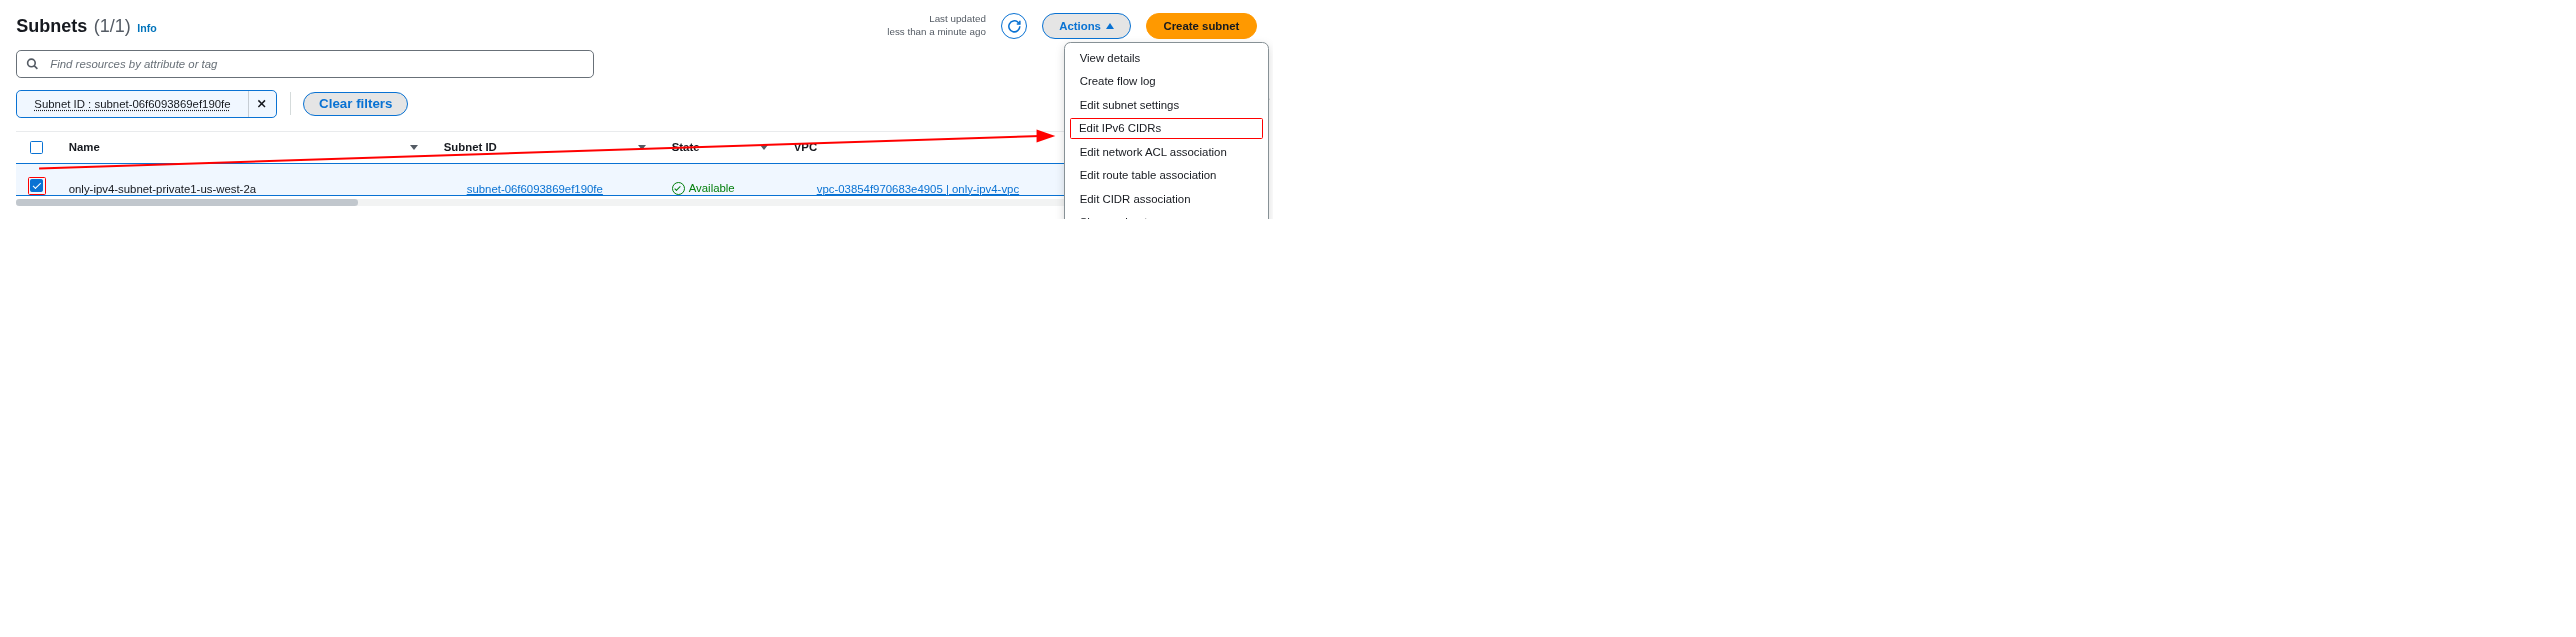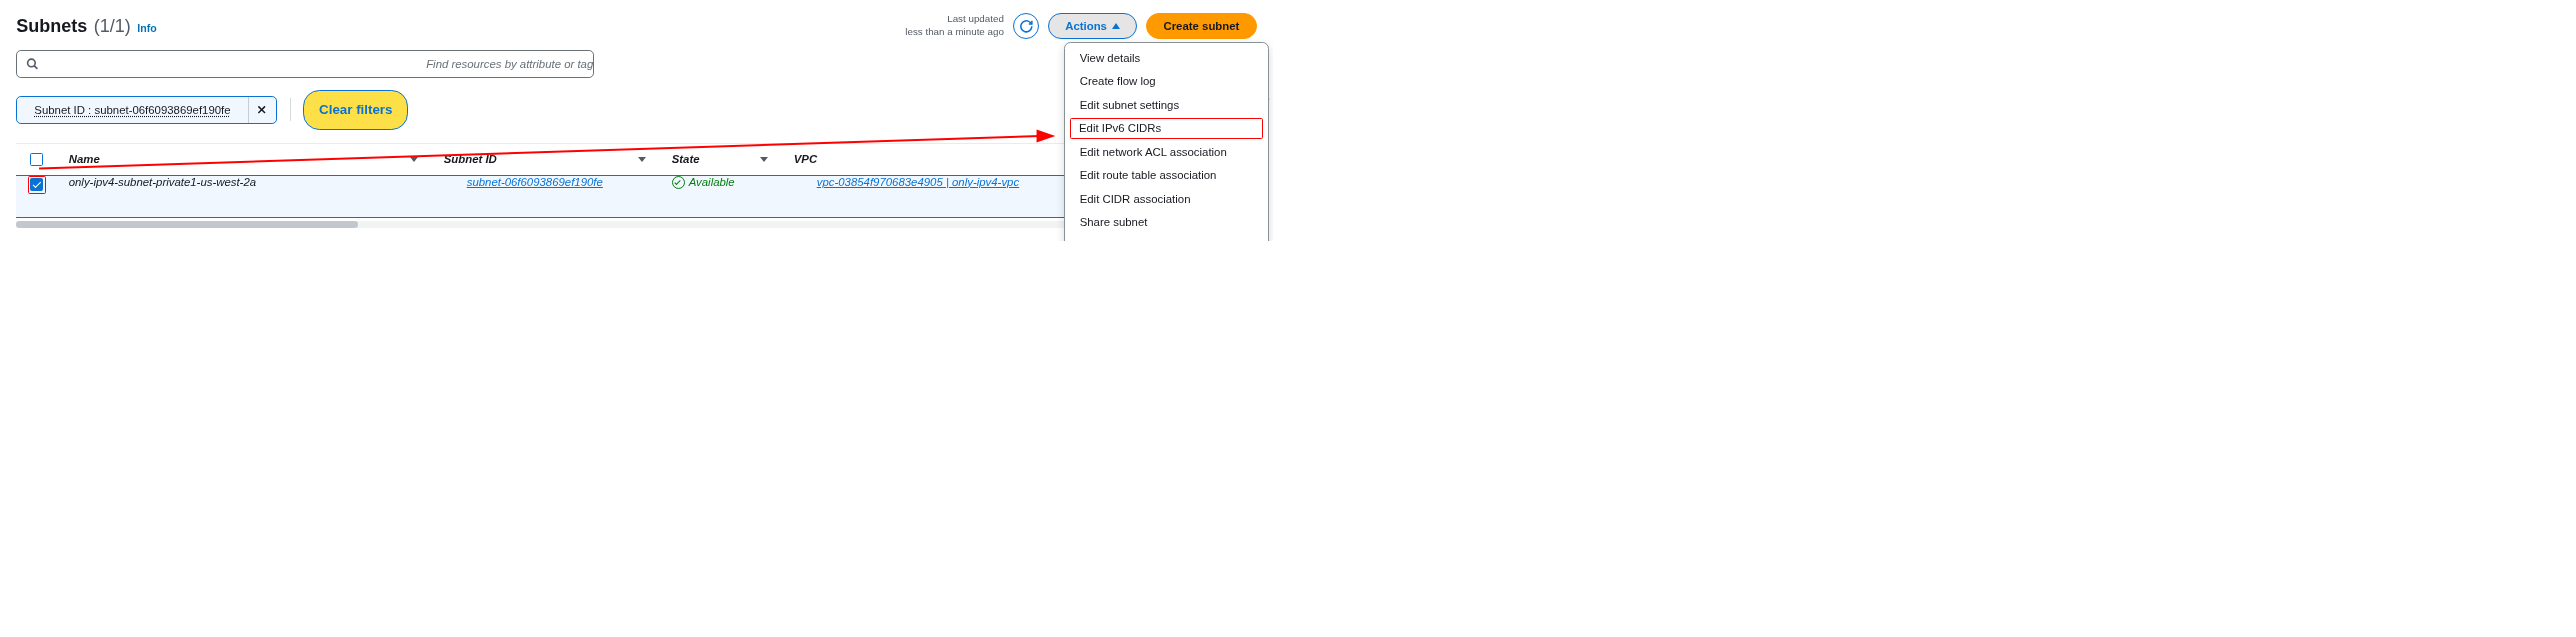--- a/index.html
+++ b/index.html
@@ -37,21 +37,21 @@
     }
     .info-link {
       color: #0073bb;
       font-size: 10.6px;
       font-weight: 700;
       cursor: pointer;
     }
     .header-right {
       display: flex;
       align-items: center;
-      gap: 9px;
+      gap: 15px;
     }
     .last-updated {
       text-align: right;
       font-size: 9.8px;
       color: #545b64;
       line-height: 1.3;
     }
     .refresh-btn {
       width: 26px;
       height: 26px;
@@ -103,21 +103,20 @@
       width: 578px;
     }
     .search-input {
       width: 100%;
       height: 28px;
       border: 1.6px solid #687078;
       border-radius: 4.9px;
       padding-left: 33px;
       font-size: 11.4px;
       color: #687078;
-      text-align: right;
     }
     .search-input::placeholder { font-style: italic; color: #687078; }
     .search-icon {
       position: absolute;
       left: 9.8px; top: 50%;
       transform: translateY(-50%);
       color: #545b64;
     }
 
     
@@ -153,54 +152,53 @@
       cursor: pointer;
       font-size: 14.7px;
       font-weight: 700;
     }
     .vdivider {
       width: 0.8px;
       height: 23px;
       background: #d5dbdb;
     }
     .clear-filters {
-      height: 40px;
+      height: 24px;
       padding: 0 14.7px;
       border: 1.6px solid #0972d3;
       border-radius: 16.3px;
-      background: #fde047;
+      background: #e5e5e5;
       color: #0972d3;
       font-weight: 700;
       cursor: pointer;
     }
 
     
     .table-wrap {
       border-top: 0.8px solid #e9ebed;
       position: relative;
     }
     .table-header {
       display: flex;
       align-items: center;
       height: 31px;
     }
     .table-row {
       display: flex;
-      align-items: flex-start;
-      height: 43px;
+      align-items: flex-end;
+      height: 33px;
       background: #f0f7ff;
       border-top: 1.6px solid #0972d3;
       border-bottom: 1.6px solid #0972d3;
     }
     .cell {
       display: flex;
       align-items: center;
       padding: 0 11.4px;
       position: relative;
-      font-style: italic;
     }
     .cell-divider {
       position: absolute;
       right: 0;
       top: 6.5px;
       bottom: 6.5px;
       width: 0.8px;
       background: #d5dbdb;
     }
     .col-check { width: 41px; justify-content: center; }

